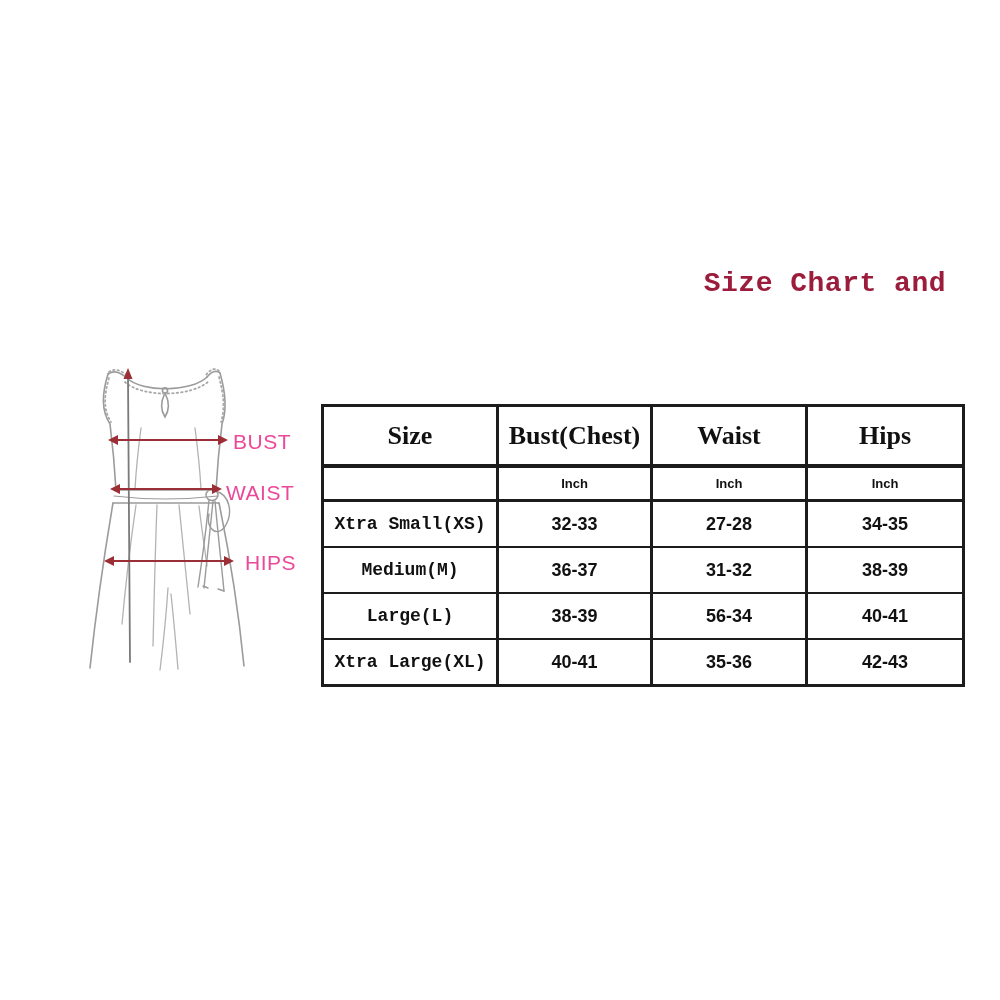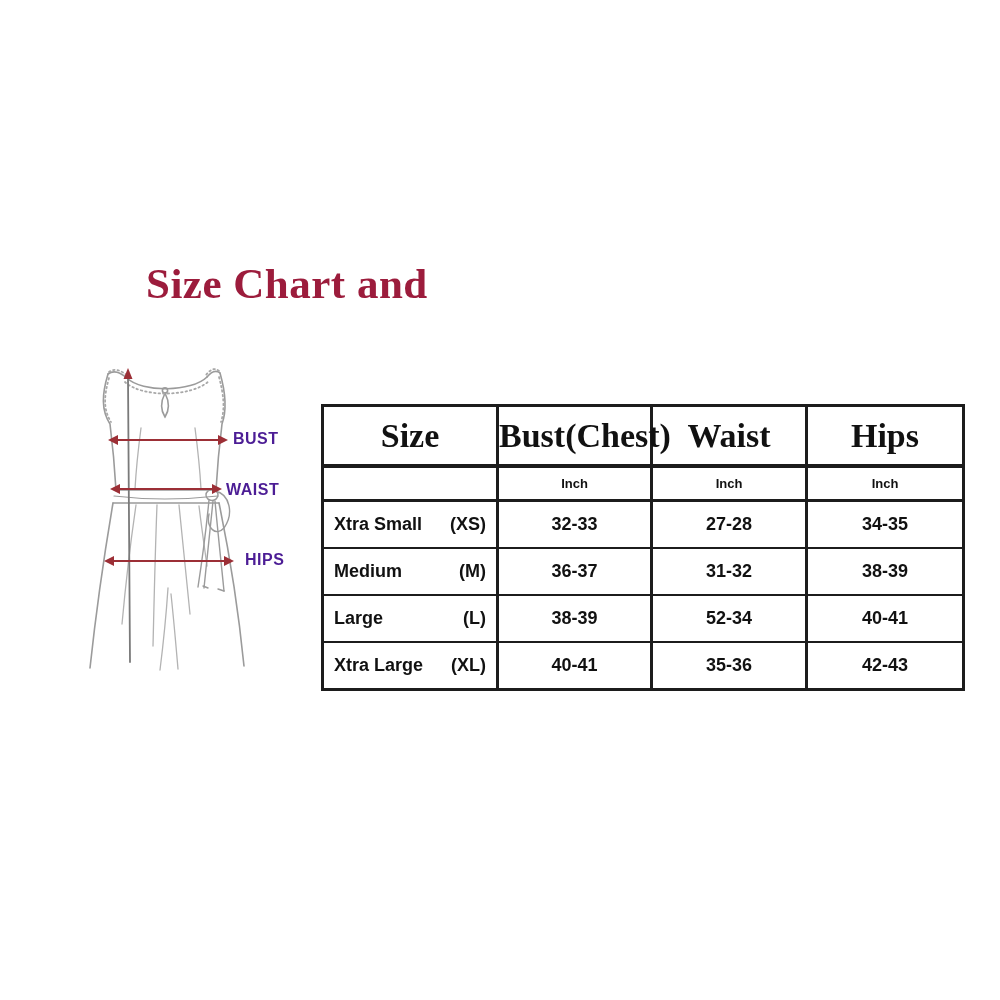--- a/index.html
+++ b/index.html
@@ -14,43 +14,43 @@
     overflow: hidden;
     font-family: "Liberation Sans", sans-serif;
   }
 
   
   .page-title {
     position: absolute;
     left: 146px;
     top: 252px;
     width: 800px;
-    text-align: left;
+    text-align: right;
     color: #9c1c3c;
-    font-family: Liberation Serif, serif;
-    font-weight: 700;
-    font-size: 43px;
+    font-family: Liberation Mono, monospace;
+    font-weight: 700;
+    font-size: 28px;
     line-height: 63px;
     letter-spacing: 0.5px;
   }
 
   
   .diagram {
     position: absolute;
     left: 62px;
     top: 356px;
     width: 245px;
     height: 340px;
   }
   .diagram svg { display: block; }
   .measure-label {
     position: absolute;
-    color: #4c1d95;
-    font-weight: 700;
-    font-size: 16px;
+    color: #ec4899;
+    font-weight: 400;
+    font-size: 21px;
     letter-spacing: 0.5px;
     font-family: "Liberation Sans", sans-serif;
     white-space: nowrap;
   }
   .label-bust  { left: 233px; top: 430px; }
   .label-waist { left: 226px; top: 481px; }
   .label-hips  { left: 245px; top: 551px; }
 
   
   table.size-table {
@@ -69,42 +69,43 @@
     border-right-width: 3px;
     text-align: center;
     vertical-align: middle;
     padding: 0;
     background: #ffffff;
   }
   .size-table tr.header-row th {
     height: 57px;
     font-family: "Liberation Serif", serif;
     font-weight: 700;
-    font-size: 34px;
+    font-size: 26px;
     border-bottom-width: 4px;
   }
   .size-table tr.unit-row td {
     height: 31px;
     font-family: "Liberation Sans", sans-serif;
     font-weight: 700;
     font-size: 13px;
     border-bottom-width: 3px;
   }
   .size-table tr.data-row td {
     height: 40px;
     font-family: "Liberation Sans", sans-serif;
     font-weight: 700;
     font-size: 18px;
   }
   .size-cell-inner {
     width: 152px;
     margin: 12px auto;
     display: flex;
-    justify-content: space-between;
+    justify-content: center;
     align-items: center;
+    font-family: Liberation Mono, monospace;
   }
 </style>
 </head>
 <body>
 
 <div class="page-title">
   <div>Size Chart and</div>
 </div>
 
 <div class="diagram">
@@ -234,21 +235,21 @@
     </tr>
 
     <tr class="data-row">
       <td>
         <div class="size-cell-inner">
           <span>Large</span>
           <span>(L)</span>
         </div>
       </td>
       <td>38-39</td>
-      <td>52-34</td>
+      <td>56-34</td>
       <td>40-41</td>
     </tr>
 
     <tr class="data-row">
       <td>
         <div class="size-cell-inner">
           <span>Xtra Large</span>
           <span>(XL)</span>
         </div>
       </td>

